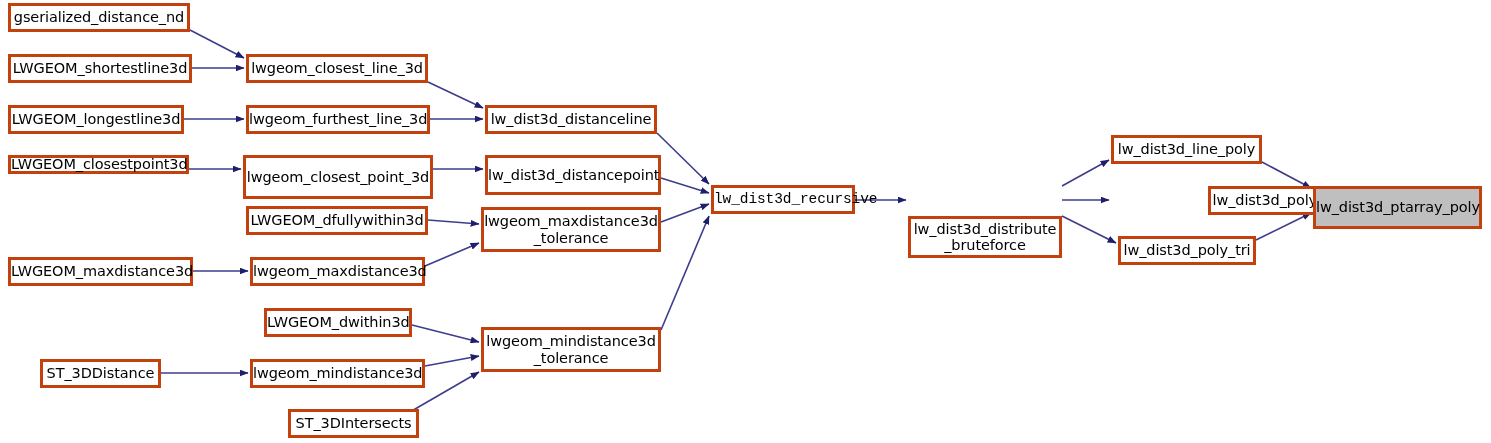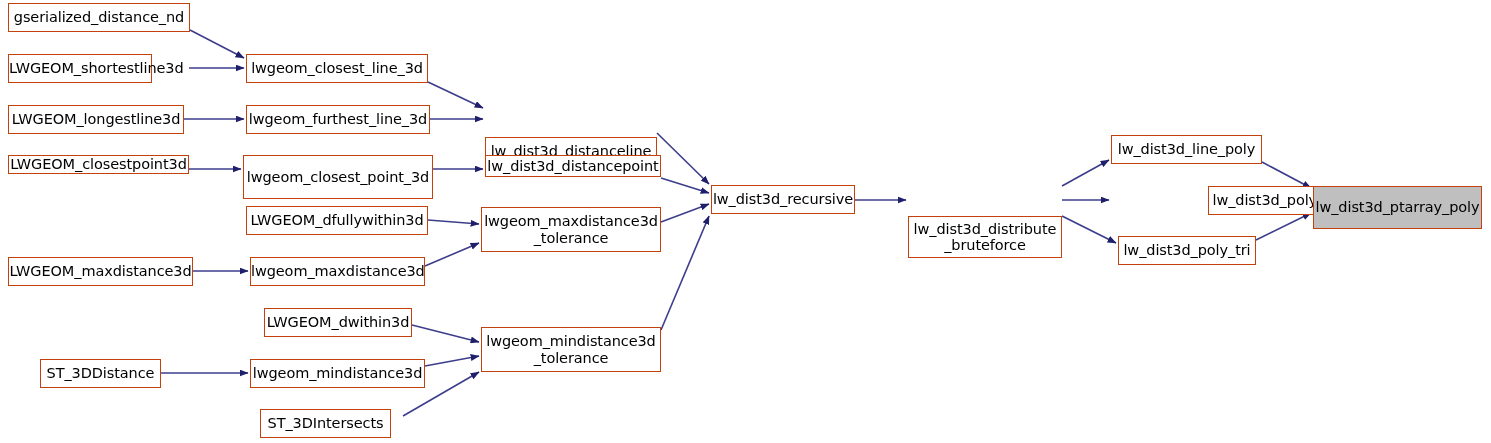--- a/index.html
+++ b/index.html
@@ -20,21 +20,21 @@
     position: absolute;
     left: 0;
     top: 0;
     width: 1491px;
     height: 443px;
     pointer-events: none;
   }
   .node {
     position: absolute;
     box-sizing: border-box;
-    border: 1px solid #c2410c;
+    border: 3px solid #c2410c;
     background: #ffffff;
     color: #000000;
     display: flex;
     align-items: center;
     justify-content: center;
     text-align: center;
     font-size: 14.5px;
     line-height: 1.12;
     letter-spacing: -0.1px;
     white-space: pre-line;
@@ -82,40 +82,40 @@
         <line x1="1062" y1="186" x2="1109" y2="160" stroke="#3d3d8c" stroke-width="1.6" marker-end="url(#arrow)"></line>
         <line x1="1062" y1="200" x2="1109" y2="200" stroke="#3d3d8c" stroke-width="1.6" marker-end="url(#arrow)"></line>
         <line x1="1062" y1="216" x2="1116" y2="243" stroke="#3d3d8c" stroke-width="1.6" marker-end="url(#arrow)"></line>
         <line x1="1262" y1="162" x2="1311" y2="188" stroke="#3d3d8c" stroke-width="1.6" marker-end="url(#arrow)"></line>
         <line x1="1262" y1="200" x2="1311" y2="200" stroke="#3d3d8c" stroke-width="1.6" marker-end="url(#arrow)"></line>
         <line x1="1256" y1="240" x2="1311" y2="213" stroke="#3d3d8c" stroke-width="1.6" marker-end="url(#arrow)"></line>
       </g>
   </svg>
   <div id="node-layer">
       <div class="node" style="left: 8px; top: 3px; width: 182px; height: 29px;"><span class="lbl">gserialized_distance_nd</span></div>
-      <div class="node" style="left: 8px; top: 54px; width: 144px; height: 29px;"><span class="lbl">LWGEOM_shortestline3d</span></div>
+      <div class="node" style="left: 8px; top: 54px; width: 184px; height: 29px;"><span class="lbl">LWGEOM_shortestline3d</span></div>
       <div class="node" style="left: 8px; top: 105px; width: 176px; height: 29px;"><span class="lbl">LWGEOM_longestline3d</span></div>
       <div class="node" style="left: 8px; top: 155px; width: 181px; height: 19px;"><span class="lbl">LWGEOM_closestpoint3d</span></div>
       <div class="node" style="left: 8px; top: 257px; width: 185px; height: 29px;"><span class="lbl">LWGEOM_maxdistance3d</span></div>
       <div class="node" style="left: 40px; top: 359px; width: 121px; height: 29px;"><span class="lbl">ST_3DDistance</span></div>
       <div class="node" style="left: 246px; top: 54px; width: 182px; height: 29px;"><span class="lbl">lwgeom_closest_line_3d</span></div>
       <div class="node" style="left: 246px; top: 105px; width: 184px; height: 29px;"><span class="lbl">lwgeom_furthest_line_3d</span></div>
       <div class="node" style="left: 243px; top: 155px; width: 190px; height: 44px;"><span class="lbl">lwgeom_closest_point_3d</span></div>
       <div class="node" style="left: 246px; top: 206px; width: 182px; height: 29px;"><span class="lbl">LWGEOM_dfullywithin3d</span></div>
       <div class="node" style="left: 250px; top: 257px; width: 175px; height: 29px;"><span class="lbl">lwgeom_maxdistance3d</span></div>
       <div class="node" style="left: 264px; top: 308px; width: 148px; height: 29px;"><span class="lbl">LWGEOM_dwithin3d</span></div>
       <div class="node" style="left: 250px; top: 359px; width: 175px; height: 29px;"><span class="lbl">lwgeom_mindistance3d</span></div>
-      <div class="node" style="left: 260px; top: 409px; width: 131px; height: 29px;"><span class="lbl">ST_3DIntersects</span></div>
-      <div class="node" style="left: 485px; top: 105px; width: 172px; height: 29px; margin-top: 32px;"><span class="lbl">lw_dist3d_distanceline</span></div>
-      <div class="node" style="left: 485px; top: 155px; width: 176px; height: 22px;"><span class="lbl">lw_dist3d_distancepoint</span></div>
+      <div class="node" style="left: 288px; top: 409px; width: 131px; height: 29px;"><span class="lbl">ST_3DIntersects</span></div>
+      <div class="node" style="left: 485px; top: 105px; width: 172px; height: 29px;"><span class="lbl">lw_dist3d_distanceline</span></div>
+      <div class="node" style="left: 485px; top: 155px; width: 176px; height: 40px;"><span class="lbl">lw_dist3d_distancepoint</span></div>
       <div class="node" style="left: 481px; top: 207px; width: 180px; height: 45px;"><span class="lbl">lwgeom_maxdistance3d
 _tolerance</span></div>
       <div class="node" style="left: 481px; top: 327px; width: 180px; height: 45px;"><span class="lbl">lwgeom_mindistance3d
 _tolerance</span></div>
-      <div class="node" style="left: 711px; top: 185px; width: 144px; height: 29px;"><span class="lbl">lw_dist3d_recursive</span></div>
+      <div class="node" style="left: 711px; top: 185px; width: 144px; height: 29px; font-family: Liberation Mono, monospace;"><span class="lbl">lw_dist3d_recursive</span></div>
       <div class="node" style="left: 908px; top: 180px; width: 154px; height: 42px; margin-top: 36px;"><span class="lbl">lw_dist3d_distribute
 _bruteforce</span></div>
       <div class="node" style="left: 1111px; top: 135px; width: 151px; height: 29px;"><span class="lbl">lw_dist3d_line_poly</span></div>
       <div class="node" style="left: 1169px; top: 186px; width: 151px; height: 29px; margin-left: 39px;"><span class="lbl">lw_dist3d_poly_poly</span></div>
       <div class="node" style="left: 1118px; top: 236px; width: 138px; height: 29px;"><span class="lbl">lw_dist3d_poly_tri</span></div>
       <div class="node highlight" style="left: 1313px; top: 186px; width: 169px; height: 43px;"><span class="lbl">lw_dist3d_ptarray_poly</span></div>
     </div>
 </div>
 
 </body></html>

